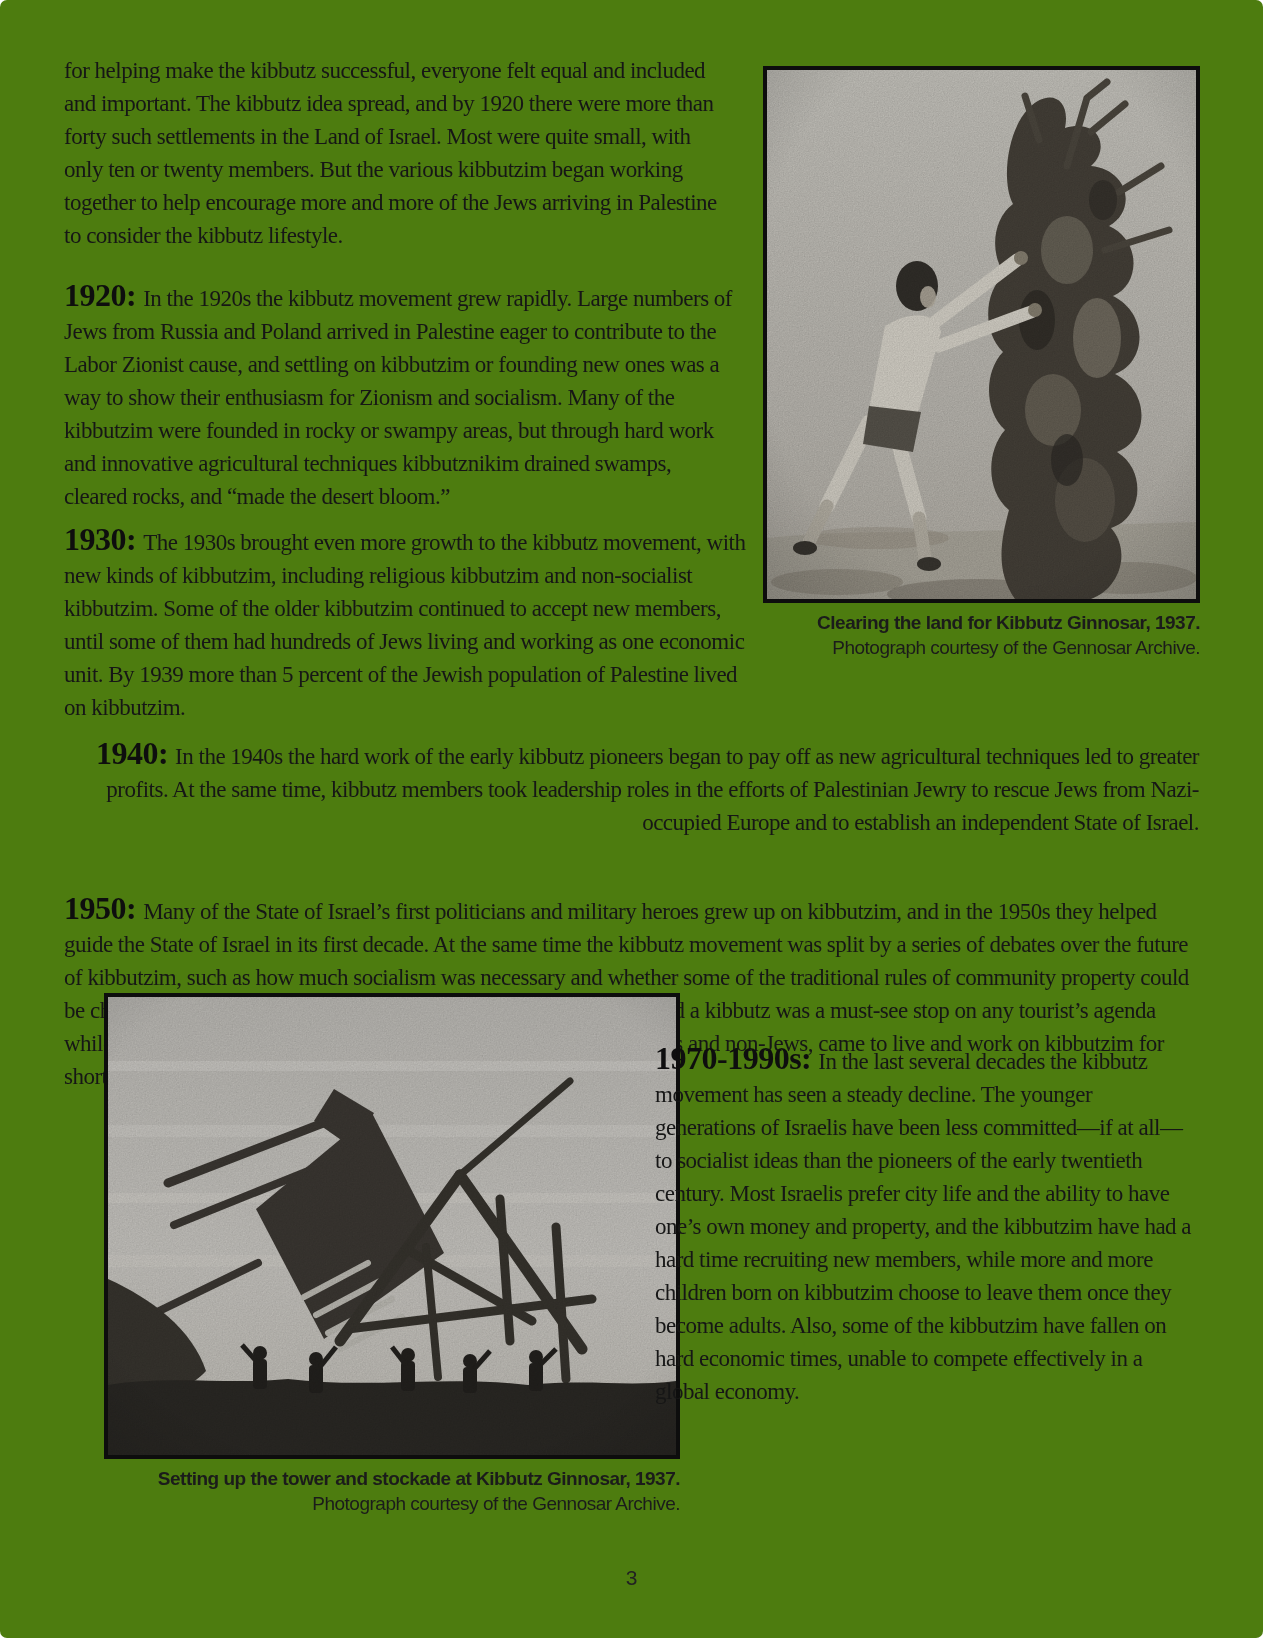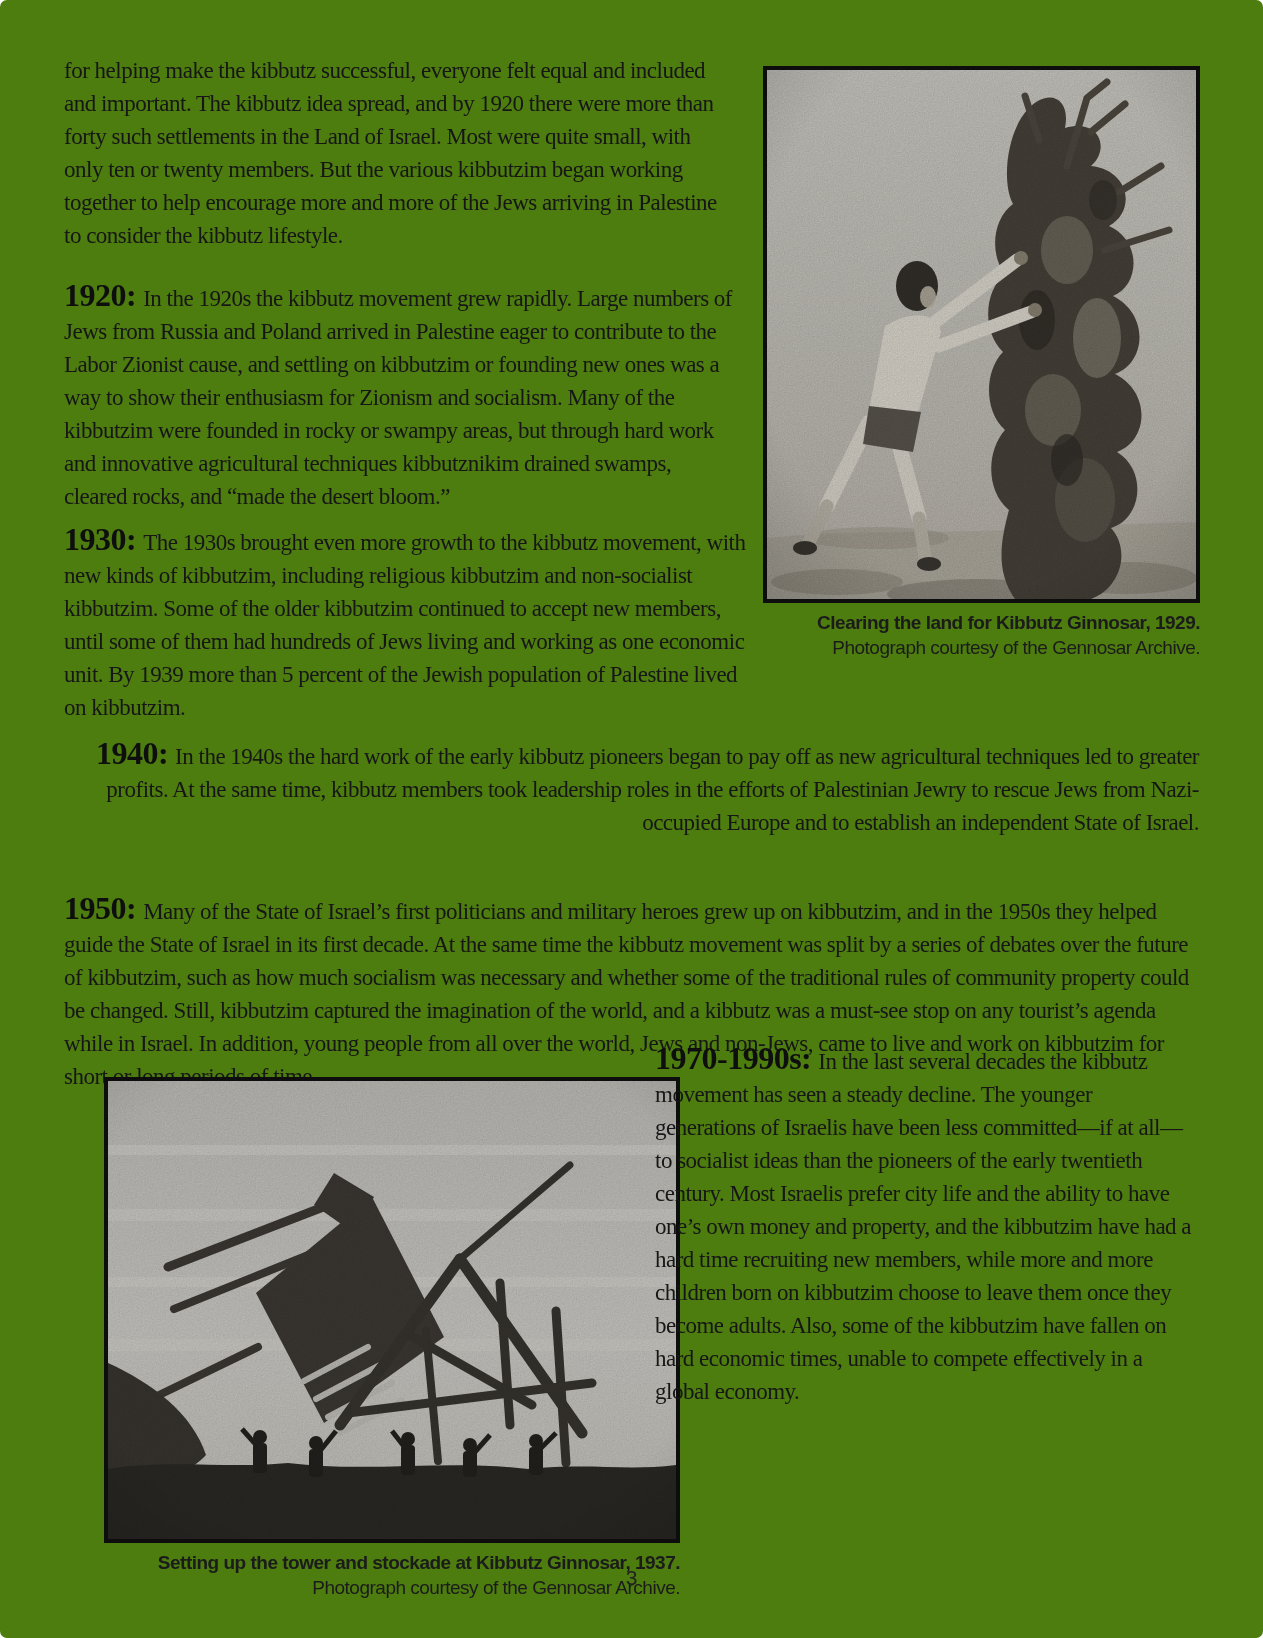--- a/index.html
+++ b/index.html
@@ -114,26 +114,26 @@
           <path d="M168,252 L250,190" stroke="#dcd8ce" stroke-width="13" stroke-linecap="round" fill="none"></path>
           <path d="M172,276 L264,242" stroke="#dcd8ce" stroke-width="13" stroke-linecap="round" fill="none"></path>
           <circle cx="254" cy="188" r="7" fill="#8a8374"></circle>
           <circle cx="268" cy="240" r="7" fill="#8a8374"></circle>
         </g>
         <rect width="429" height="529" filter="url(#grain1)" opacity="0.22"></rect>
         <rect width="429" height="529" fill="url(#vig1)"></rect>
       </svg>
     </div>
     <figcaption class="caption" style="width:437px;">
-      <div class="cap-line">Clearing the land for Kibbutz Ginnosar, 1929.</div>
+      <div class="cap-line">Clearing the land for Kibbutz Ginnosar, 1937.</div>
       <div class="cap-credit">Photograph courtesy of the Gennosar Archive.</div>
     </figcaption>
   </figure>
 
-  <figure class="figure" style="left:63px;top:1077px;width:576px;padding-left:41px;">
+  <figure class="figure" style="left:63px;top:993px;width:576px;padding-left:41px;">
     <div class="photo" style="width:576px;height:466px;">
       <svg width="568" height="458" viewBox="0 0 568 458" xmlns="http://www.w3.org/2000/svg">
         <defs>
           <linearGradient id="sky2" x1="0" y1="0" x2="0" y2="1">
             <stop offset="0" stop-color="#bdbbb6"></stop>
             <stop offset="0.55" stop-color="#c9c7c2"></stop>
             <stop offset="1" stop-color="#c2bfb8"></stop>
           </linearGradient>
           <filter id="grain2" x="0" y="0" width="100%" height="100%">
             <feTurbulence type="fractalNoise" baseFrequency="0.7" numOctaves="2" stitchTiles="stitch"></feTurbulence>

